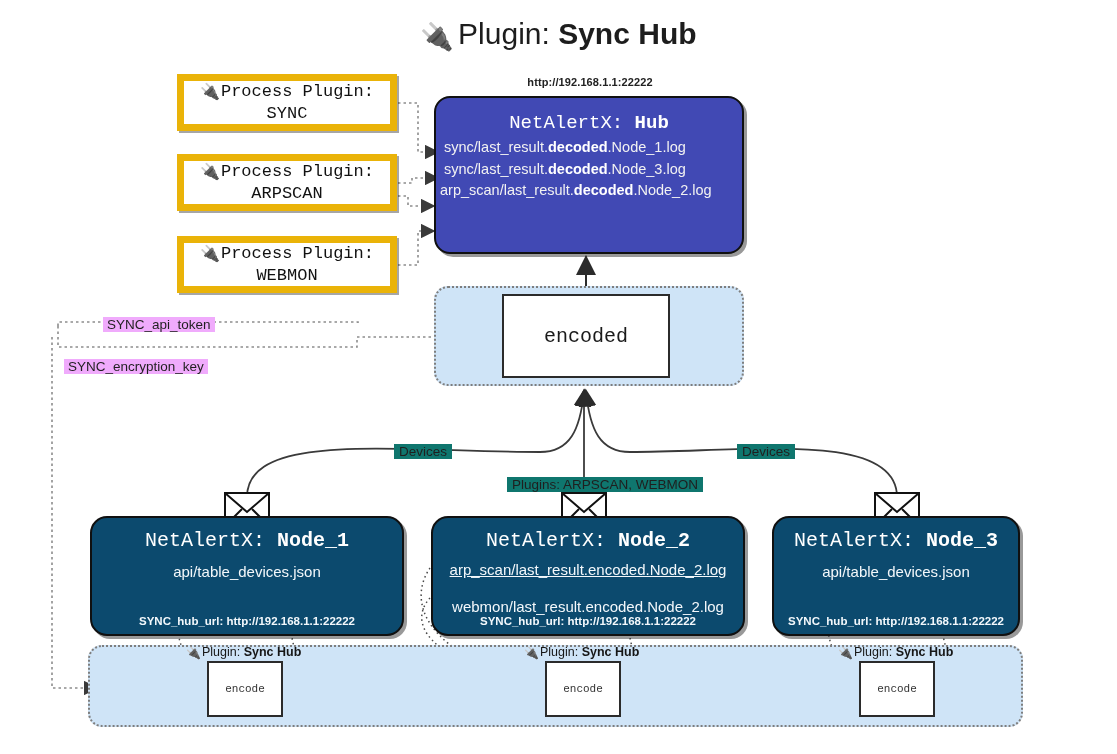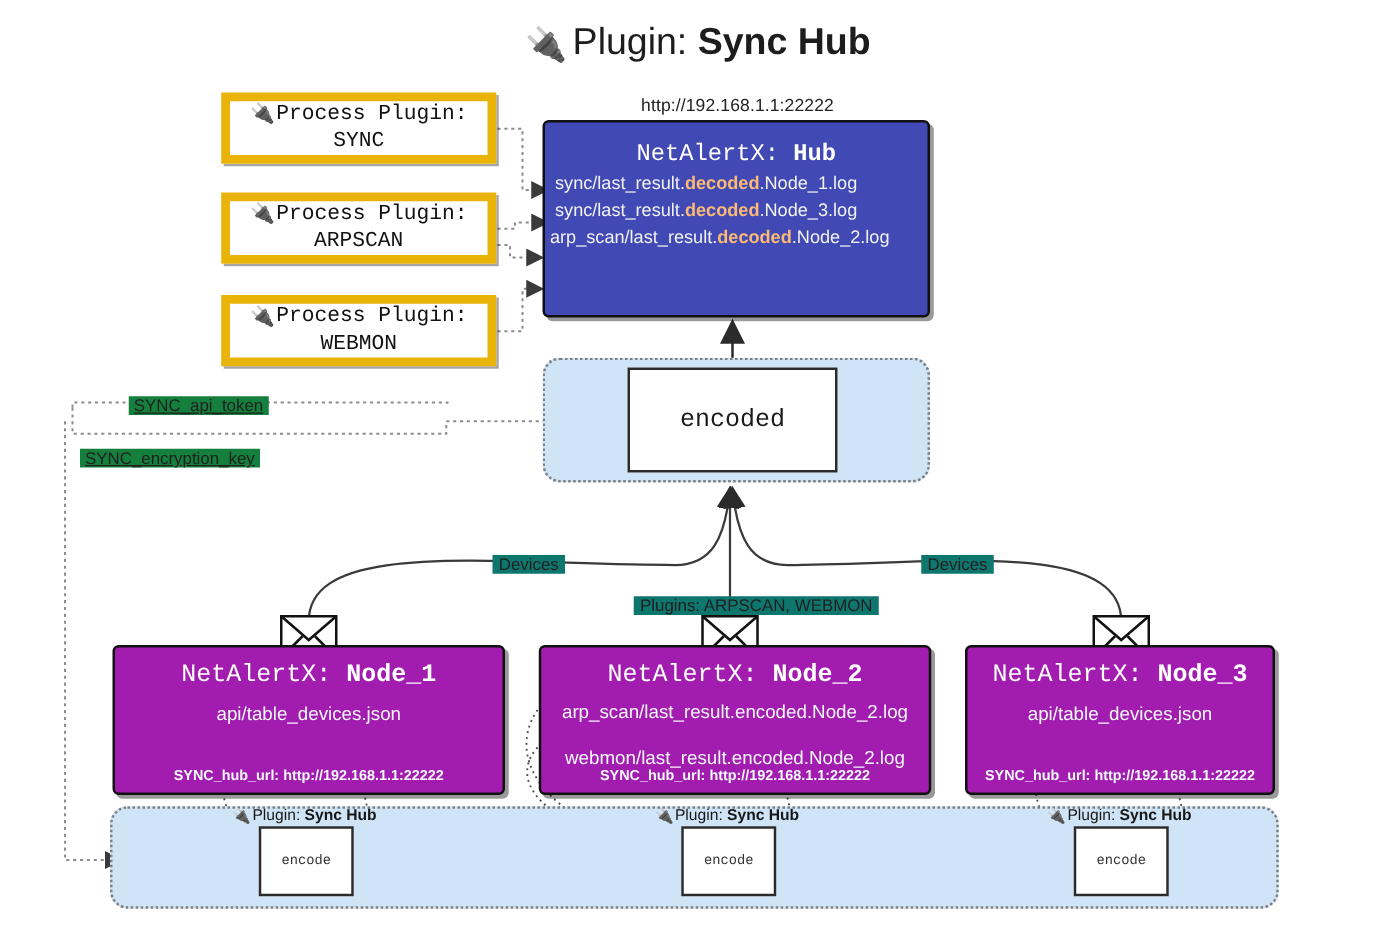--- a/index.html
+++ b/index.html
@@ -28,63 +28,63 @@
     font-family:"Liberation Mono","DejaVu Sans Mono",monospace;
     font-size:17px;color:#111;line-height:1.28;
   }
   .pbox .l1{white-space:nowrap;}
   .pbox .l1 .plug{font-family:"DejaVu Sans",sans-serif;font-size:16px;margin-right:1px;vertical-align:-1px;}
   .pbox .l2{white-space:nowrap;}
 
   
   #hub-url{
     left:455px;top:76px;width:270px;text-align:center;
-    font-size:14px;font-weight:400;color:#222;letter-spacing:.1px;
+    font-size:11px;font-weight:700;color:#222;letter-spacing:.1px;
   }
   #hub{
     left:434px;top:96px;width:310px;height:158px;
-    background:#4149b4;border:2px solid #101010;border-radius:5px;
+    background:#4149b4;border:2px solid #101010;border-radius:16px;
     box-shadow:3px 3px 0 rgba(0,0,0,.4);
     color:#ffffff;padding-top:8px;
   }
   #hub .htitle{
     text-align:center;font-family:"Liberation Mono","DejaVu Sans Mono",monospace;
     font-size:19px;font-weight:400;margin:6px 0 6px 0;color:#fff;
   }
   #hub .htitle b{font-weight:700;}
   #hub .hline{
     font-size:14.5px;color:#f2f2f2;white-space:nowrap;line-height:1.0;
     margin:0 0 7px 8px;
   }
-  #hub .hline b{font-weight:700;color:#fdba74;}
+  #hub .hline b{font-weight:700;color:#ffffff;}
   #hub .hline.narrow{margin-left:8px;}
   #hub .hline.wide{margin-left:4px;font-size:14.5px;}
 
   
   #decode-wrap{
     left:434px;top:286px;width:310px;height:100px;
     background:#cfe4f7;border:2px dotted #7e7e7e;border-radius:14px;
   }
   #decode{
     left:502px;top:294px;width:168px;height:84px;background:#fff;
     border:2px solid #2b2b2b;
     display:flex;align-items:center;justify-content:center;
     font-family:"Liberation Mono","DejaVu Sans Mono",monospace;
     font-size:20px;color:#1a1a1a;
   }
 
   
   .edge-label{
-    position:absolute;font-size:13.5px;color:#1f1f1f;background:#15803d;
-    padding:0 4px;white-space:nowrap;text-decoration:underline;
+    position:absolute;font-size:13.5px;color:#1f1f1f;background:#f0abfc;
+    padding:0 4px;white-space:nowrap;
   }
 
   
   .node{
-    height:120px;background:#a21caf;border:2px solid #101010;border-radius:5px;
+    height:120px;background:#0c4a6e;border:2px solid #101010;border-radius:17px;
     box-shadow:3px 3px 0 rgba(0,0,0,.4);color:#fff;
   }
   .node .ntitle{
     text-align:center;font-family:"Liberation Mono","DejaVu Sans Mono",monospace;
     font-size:20px;margin-top:11px;color:#ffffff;font-weight:400;
   }
   .node .ntitle b{font-weight:700;}
   .node .nline{
     text-align:center;font-size:15px;color:#f4f8fb;margin-top:11px;white-space:nowrap;
   }
@@ -215,21 +215,21 @@
   </svg>
 
   <div class="abs node" style="left:90px;top:516px;width:314px;">
     <div class="ntitle"><span>NetAlertX: </span><b>Node_1</b></div>
     <div class="nline">api/table_devices.json</div>
     <div class="nurl">SYNC_hub_url: http://192.168.1.1:22222</div>
   </div>
 
   <div class="abs node" style="left:431px;top:516px;width:314px;">
     <div class="ntitle"><span>NetAlertX: </span><b>Node_2</b></div>
-    <div class="nline" style="margin-top:9px;">arp_scan/last_result.encoded.Node_2.log</div>
+    <div class="nline" style="margin-top:9px;text-decoration:underline;">arp_scan/last_result.encoded.Node_2.log</div>
     <div class="nline" style="margin-top:20px;">webmon/last_result.encoded.Node_2.log</div>
     <div class="nurl">SYNC_hub_url: http://192.168.1.1:22222</div>
   </div>
 
   <div class="abs node" style="left:772px;top:516px;width:248px;">
     <div class="ntitle"><span>NetAlertX: </span><b>Node_3</b></div>
     <div class="nline">api/table_devices.json</div>
     <div class="nurl">SYNC_hub_url: http://192.168.1.1:22222</div>
   </div>
 

